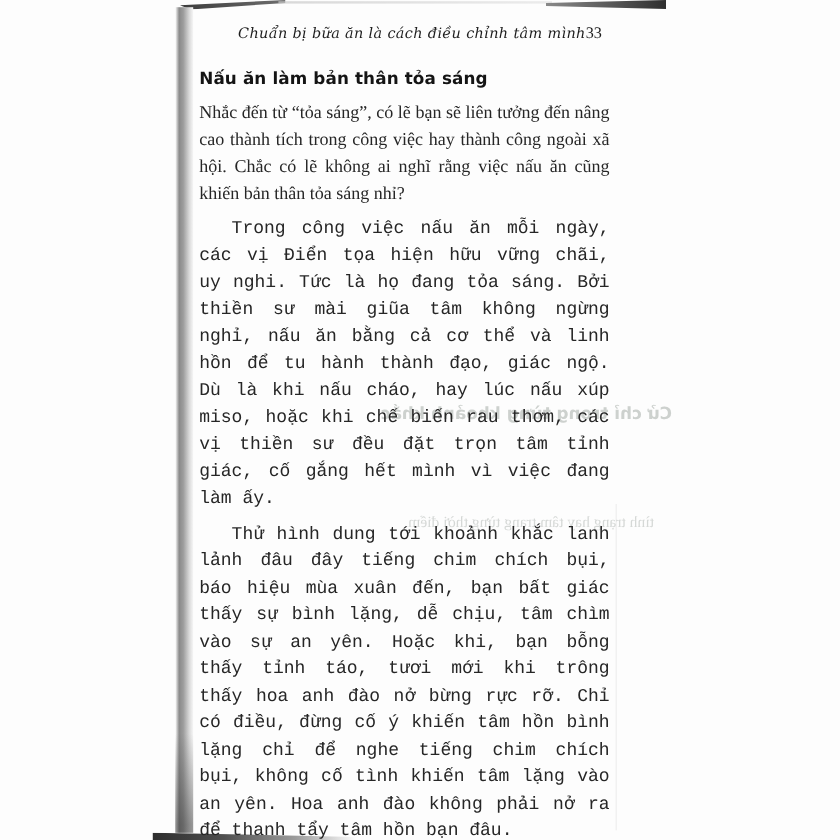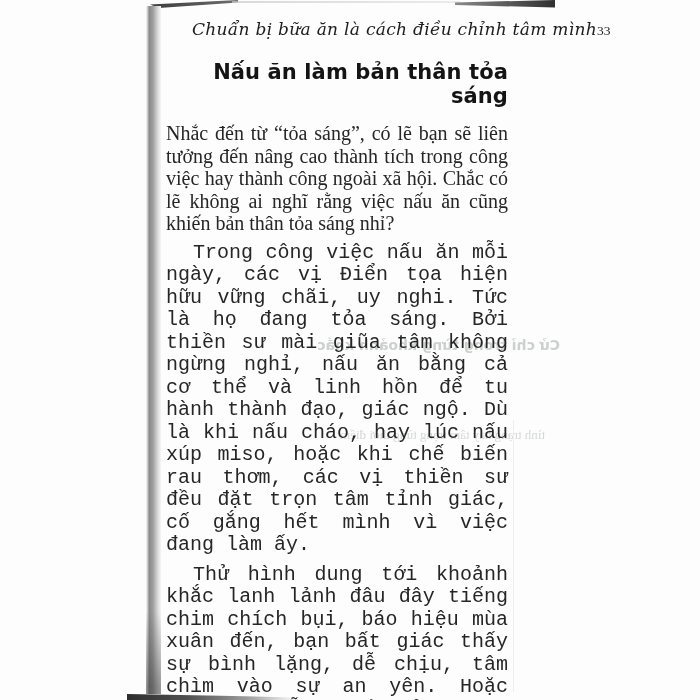--- a/index.html
+++ b/index.html
@@ -89,42 +89,41 @@
   .running-header {
     margin-top: 19px;
     text-align: center;
     padding-left: 26px;
     color: #1d1d1d;
     white-space: nowrap;
   }
   .running-title {
     font-family: "DejaVu Serif", serif;
     font-style: italic;
-    font-size: 17px;
+    font-size: 12px;
     letter-spacing: 0.3px;
   }
   .page-number {
     font-family: "Liberation Serif", serif;
     font-size: 13.5px;
   }
   .chapter-heading {
     margin-top: 21px;
     font-family: "DejaVu Sans", sans-serif;
     font-weight: bold;
-    font-size: 21px;
+    font-size: 14px;
     color: #141414;
     letter-spacing: 0.1px;
-    text-align: right;
   }
   .body-text {
     margin-top: 9px;
   }
   .body-text p {
     margin: 0 0 7px 0;
-    font-size: 20px;
+    font-size: 15px;
     line-height: 22.5px;
     text-align: justify;
     color: #262626;
   }
   .body-text p.indented {
     text-indent: 27px;
     font-family: Liberation Mono, monospace;
   }
 
   

